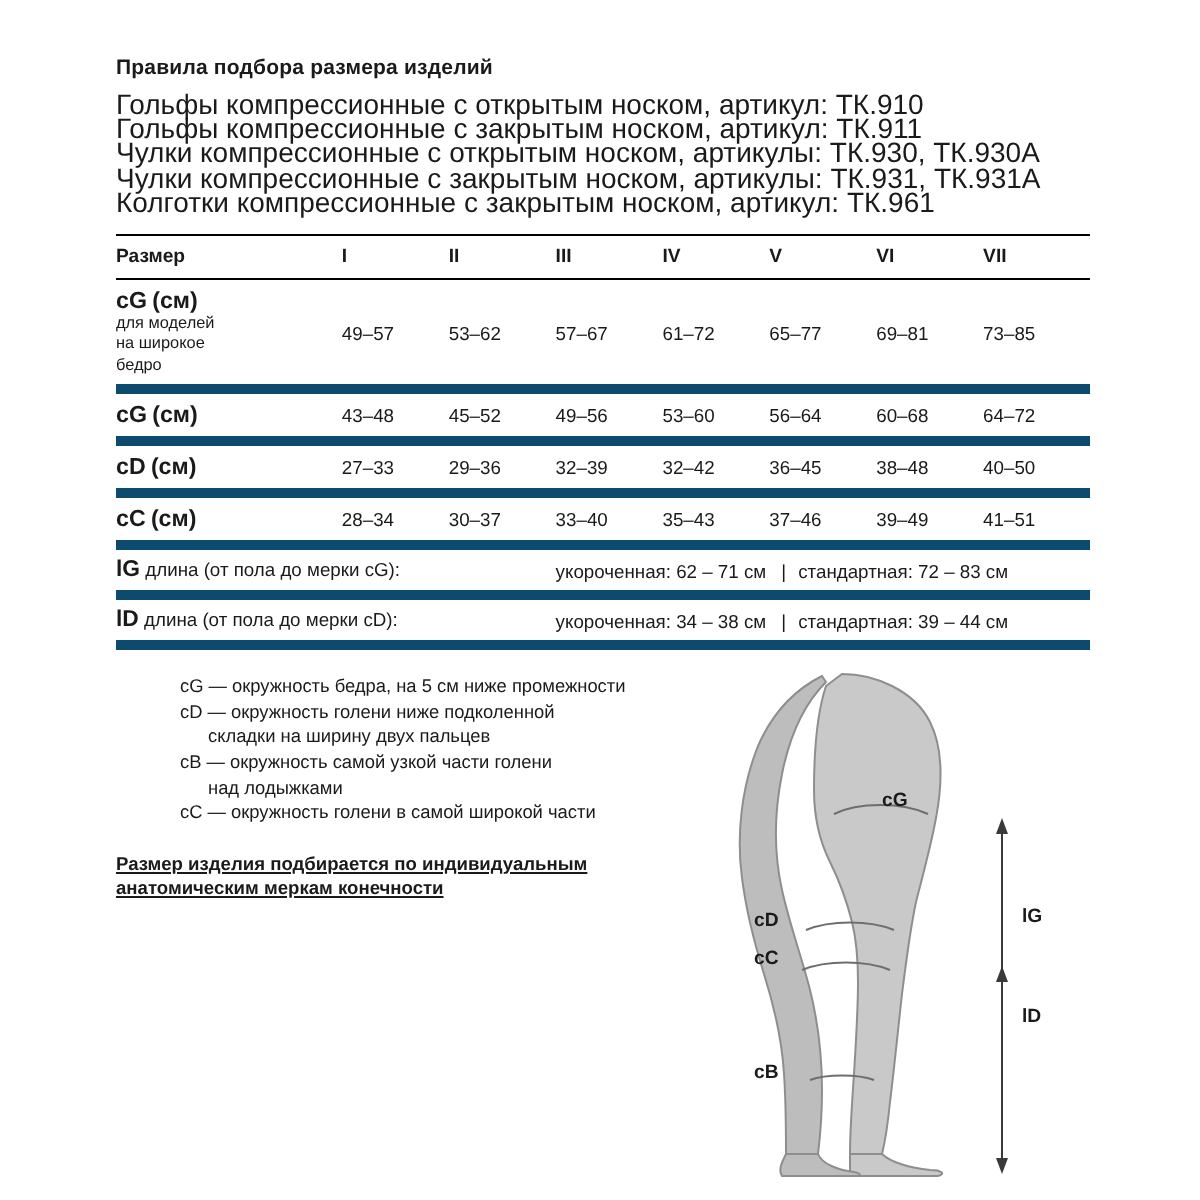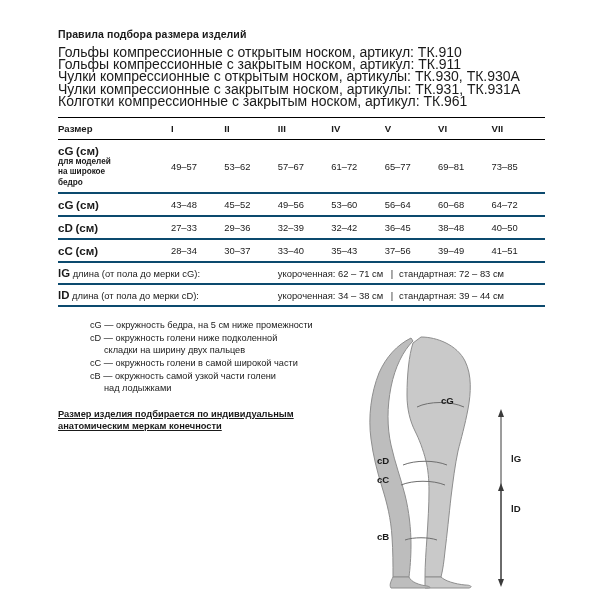--- a/index.html
+++ b/index.html
@@ -37,21 +37,21 @@
     line-height: 12.2px;
     white-space: nowrap;
   }
   table.size-table {
     border-collapse: collapse;
     width: 487px;
     table-layout: fixed;
   }
   table.size-table td, table.size-table th {
     border-top: 1px solid #000;
-    border-bottom: 2px solid #0c4a6e;
+    border-bottom: 5px solid #0c4a6e;
     padding: 4px 0 4px 0;
     font-size: 9.4px;
     text-align: left;
     vertical-align: middle;
     font-weight: normal;
   }
   table.size-table tr.head th {
     border-top: 1px solid #000;
     border-bottom: 1px solid #000;
     font-weight: bold;
@@ -62,21 +62,21 @@
   }
   .col-label { width: 112px; padding-left: 2px; }
   .col-v { width: 53px; }
   .metric {
     font-weight: bold;
     font-size: 11.6px;
   }
   .sub {
     font-size: 8.2px;
     line-height: 10.4px;
-    font-weight: bold;
+    font-weight: normal;
     display: block;
   }
   .rowtall td { padding-top: 6px; padding-bottom: 6px; }
   .len-row td {
     font-size: 9.3px;
     padding-top: 6px;
     padding-bottom: 6px;
   }
   .len-lbl { font-weight: normal; }
   .len-lbl b { font-size: 11.4px; }
@@ -185,21 +185,21 @@
 
     <tr>
       <td class="col-label">
         <span class="metric">cC</span>
         <span class="metric unit">(см)</span>
       </td>
       <td>28–34</td>
       <td>30–37</td>
       <td>33–40</td>
       <td>35–43</td>
-      <td>37–56</td>
+      <td>37–46</td>
       <td>39–49</td>
       <td>41–51</td>
     </tr>
 
 
     <tr class="len-row">
       <td class="col-label len-lbl" colspan="3">
         <b>lG</b>
         <span>длина (от пола до мерки cG):</span>
       </td>
@@ -224,25 +224,25 @@
 
   <div class="notes">
     <div>
       <span>cG — окружность бедра, на 5 см ниже промежности</span>
     </div>
     <div>
       <span>cD — окружность голени ниже подколенной</span>
       <span class="indent">складки на ширину двух пальцев</span>
     </div>
     <div>
-      <span>cC — окружность голени в самой широкой части</span>
-    </div>
-    <div>
       <span>cB — окружность самой узкой части голени</span>
       <span class="indent">над лодыжками</span>
+    </div>
+    <div>
+      <span>cC — окружность голени в самой широкой части</span>
     </div>
   </div>
 
   <div class="notes-bold">
     <div>Размер изделия подбирается по индивидуальным</div>
     <div>анатомическим меркам конечности</div>
   </div>
 
   <div class="figure">
     <svg width="215" height="255" viewBox="0 0 215 255">

